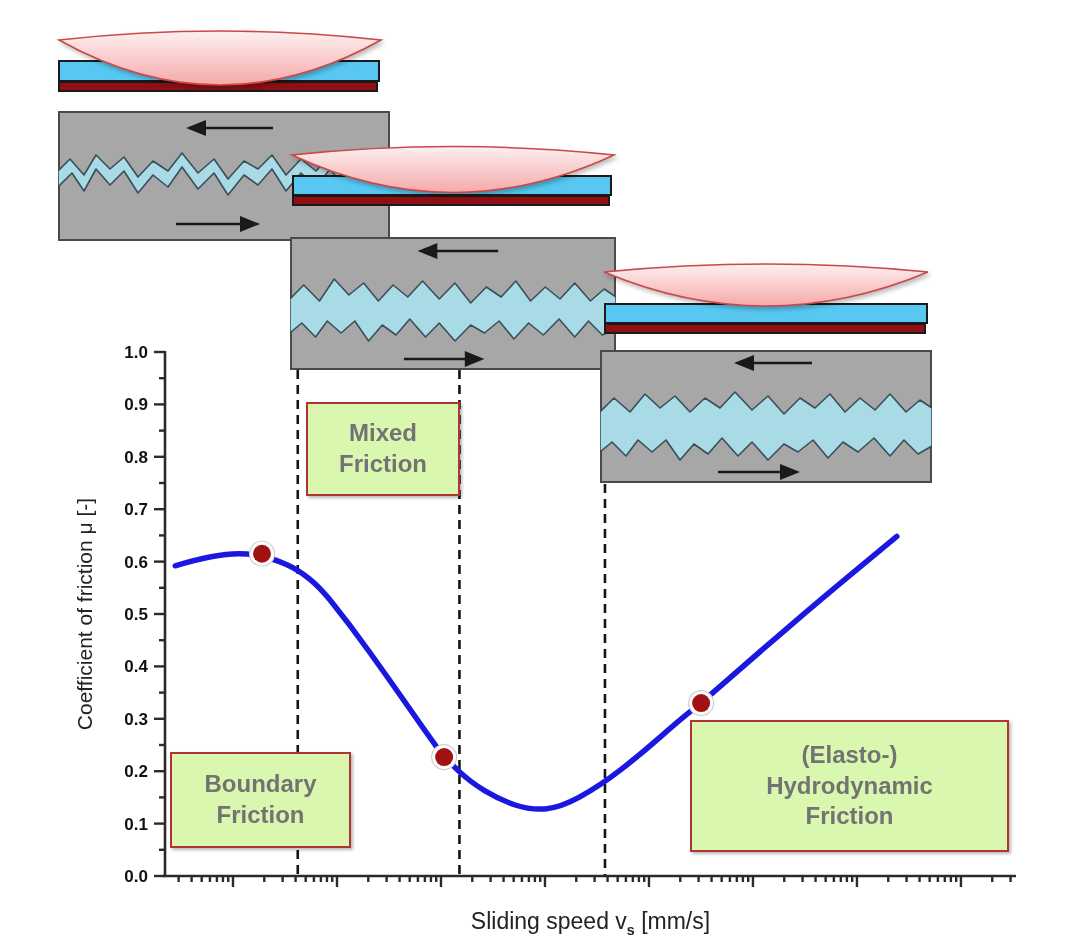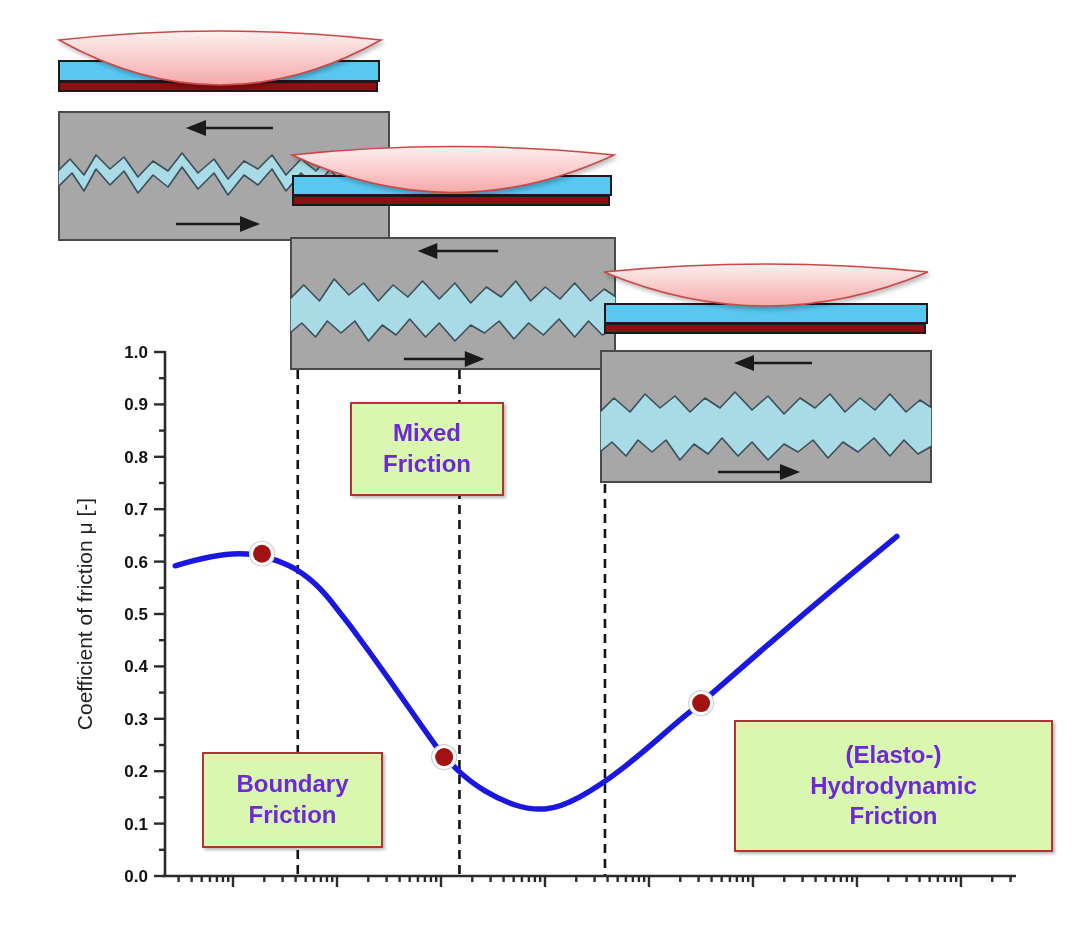--- a/index.html
+++ b/index.html
@@ -15,21 +15,21 @@
   .axis-title{font:21px "Liberation Sans",sans-serif;fill:#222;}
   .dashed{stroke:#141414;stroke-width:2.6;stroke-dasharray:9 6;fill:none;}
   .curve{fill:none;stroke:var(--c-curve,#1a18e0);stroke-width:5.5;stroke-linecap:round;stroke-linejoin:round;}
   .marker-halo{fill:#ffffff;stroke:#cfcfcf;stroke-width:1.2;}
   .marker-dot{fill:var(--c-marker,#a31212);}
 
   
   .regime-box{position:absolute;z-index:3;display:flex;align-items:center;justify-content:center;
      background:var(--c-box_fill,#daf7b0);border:2.5px solid var(--c-box_border,#b03434);
      box-shadow:2px 2px 3px rgba(0,0,0,.28);
-     font-weight:bold;font-size:24px;line-height:1.28;color:#6d28d9;text-align:center;white-space:pre-line;margin-left:44px;}
+     font-weight:bold;font-size:24px;line-height:1.28;color:#737373;text-align:center;white-space:pre-line;}
 
   
   .schem{position:absolute;z-index:2;}
   .film{position:absolute;z-index:2;background:var(--c-film_blue,#58c8f2);border:2px solid #1a1a1a;box-sizing:border-box;}
   .substrate{position:absolute;z-index:2;background:var(--c-substrate_red,#8e1014);border:2px solid #1a1a1a;box-sizing:border-box;}
   .lens-svg{position:absolute;z-index:3;filter:drop-shadow(2px 3px 2px rgba(0,0,0,.25));}
   .lens{stroke:#cc4848;stroke-width:1.6;}
   .block-rect{fill:var(--c-block_gray,#a7a7a7);stroke:#4a4a4a;stroke-width:2;}
   .band{fill:var(--c-interface_blue,#a9dbe6);stroke:#3a4e59;stroke-width:1.6;stroke-linejoin:round;}
   .arr{stroke:#1a1a1a;stroke-width:2.6;}
@@ -167,20 +167,21 @@
         <circle class="marker-halo" cx="444.128" cy="757.052" r="12.5"></circle>
         <circle class="marker-dot" cx="444.128" cy="757.052" r="9"></circle>
         <circle class="marker-halo" cx="701.13" cy="703.0799999999999" r="12.5"></circle>
         <circle class="marker-dot" cx="701.13" cy="703.0799999999999" r="9"></circle>
       </g>
     <line class="axis" x1="165" y1="351" x2="165" y2="877"></line>
     <line class="axis" x1="163" y1="876" x2="1016" y2="876"></line>
     <text class="axis-title" transform="translate(92 614) rotate(-90)" text-anchor="middle">Coefficient of friction μ [-]</text>
   </svg>
 
+  <div id="x-title"><span>Sliding speed v</span><sub>s</sub><span> [mm/s]</span></div>
 
   <div>
     <svg class="schem" style="left:58px;top:111px" width="332" height="130" viewBox="0 0 332 130">
       <rect class="block-rect" x="1" y="1" width="330" height="128"></rect>
       <polygon class="band" points="0,60 12,48 26,64 38,44 52,58 66,46 80,66 95,50 110,60 124,42 140,62 156,48 170,68 186,50 200,58 214,44 228,64 243,48 258,60 272,44 288,62 304,50 318,66 332,54 332,72 318,80 304,62 288,78 272,58 258,76 243,62 228,80 214,58 200,74 186,64 170,84 156,62 140,78 124,56 110,76 95,64 80,82 66,60 52,74 38,58 26,80 14,62 0,76"></polygon>
       <g>
           <line class="arr" x1="215" y1="17" x2="146" y2="17"></line>
           <polygon class="arrhead" points="128,17 148,9 148,25"></polygon>
         </g>
       <g>
@@ -246,21 +247,21 @@
       <defs>
           <linearGradient id="pg3" x1="0" y1="0" x2="0" y2="1">
         <stop offset="0" stop-color="#fdf0f0"></stop>
             <stop offset="1" stop-color="#f5a9a9"></stop>
           </linearGradient>
         </defs>
       <path class="lens" fill="url(#pg3)" d="M5,12 Q167,-4 329,12 Q167,80 5,12 Z"></path>
     </svg>
   </div>
 
-  <div class="regime-box" style="left:158px;top:752px;width:177px;height:92px">Boundary
+  <div class="regime-box" style="left:170px;top:752px;width:177px;height:92px">Boundary
 Friction</div>
   <div class="regime-box" style="left:306px;top:402px;width:150px;height:90px">Mixed
 Friction</div>
   <div class="regime-box" style="left:690px;top:720px;width:315px;height:128px">(Elasto-)
 Hydrodynamic
 Friction</div>
 
 </div>
 
 </body></html>

